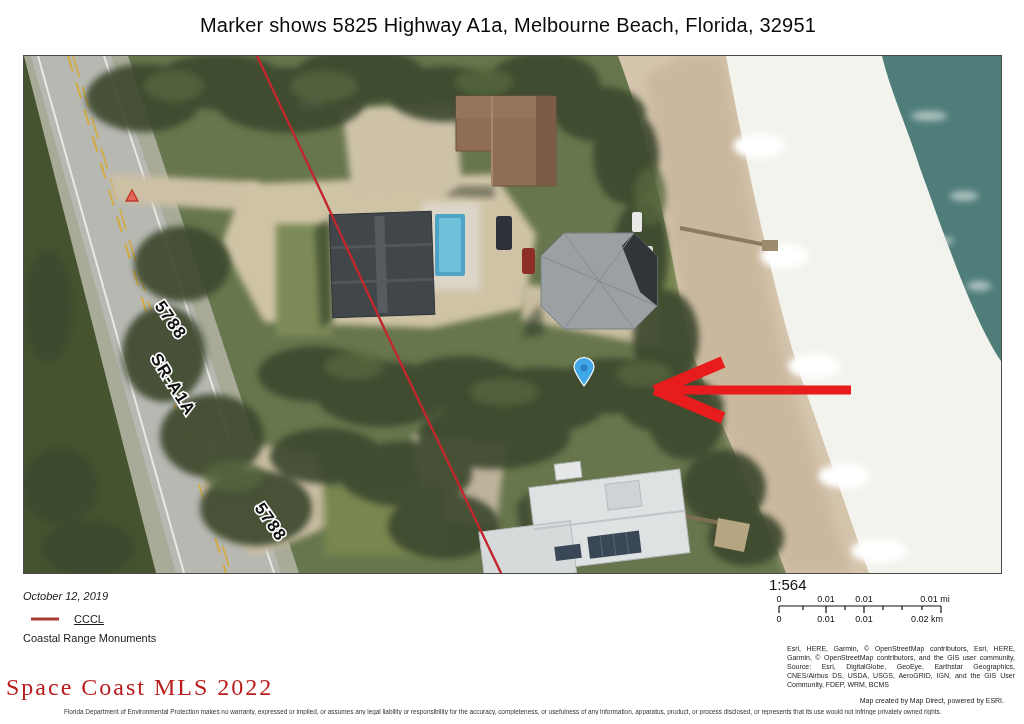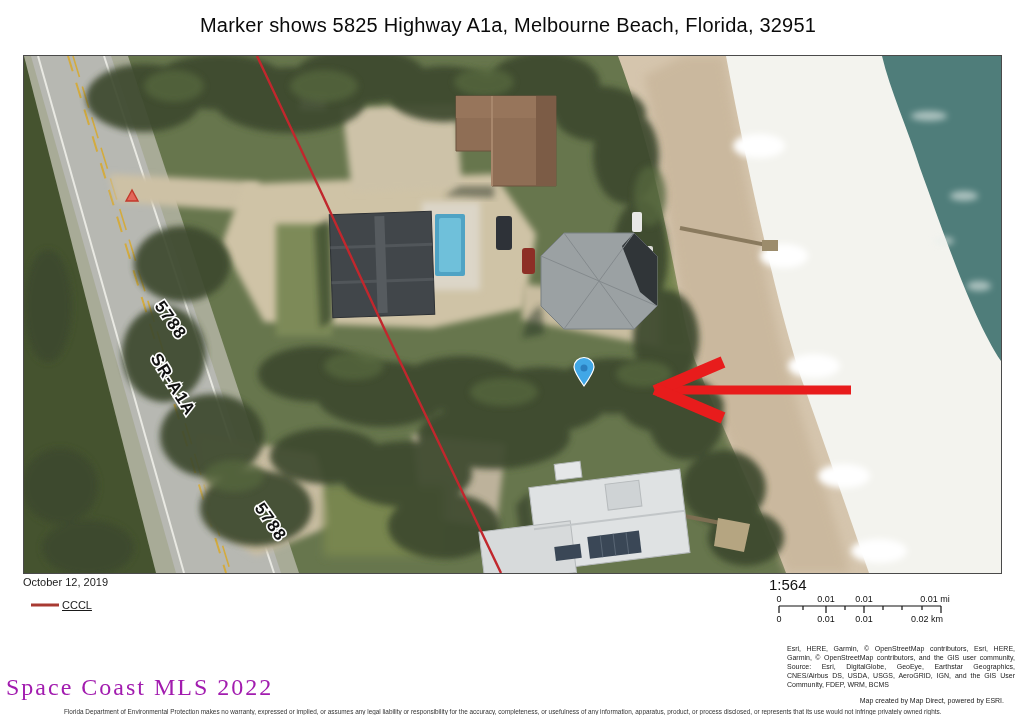--- a/index.html
+++ b/index.html
@@ -6,37 +6,37 @@
   .page{position:relative;width:1016px;height:724px;background:#ffffff;
         font-family:"Liberation Sans",sans-serif;overflow:hidden;}
   .title{position:absolute;top:14px;left:0;width:100%;text-align:center;
          font-size:20px;color:#0a0a0a;letter-spacing:.2px;}
   .map-frame{position:absolute;left:23px;top:55px;width:977px;height:517px;
              border:1px solid #4a4a4a;box-sizing:content-box;background:#69784e;}
   .map-frame svg{display:block;}
 
   
   .legend{position:absolute;left:23px;top:576px;width:300px;font-size:11px;color:#1a1a1a;}
-  .legend .date{margin:0 0 8px 0;}
+  .legend .date{margin:14px 0 8px 0;font-style:italic;}
   .legend-row{display:flex;align-items:center;height:18px;margin:2px 0;}
   .legend-row .swatch{width:34px;display:flex;justify-content:center;margin-left:5px;}
-  .legend-row .lab{margin-left:0;text-decoration:underline;}
+  .legend-row .lab{margin-left:12px;text-decoration:underline;}
   .legend .group-title{margin:4px 0 2px 0;}
 
   
   .scaleblock{position:absolute;left:765px;top:576px;width:255px;height:52px;font-size:9px;color:#111;}
   .scaleblock .ratio{position:absolute;top:0;left:4px;width:100%;text-align:left;font-size:15px;}
   .tick-label{position:absolute;transform:translateX(-50%);white-space:nowrap;}
   .mi-row .tick-label{top:18px;} .km-row .tick-label{top:38px;}
   .barsvg{position:absolute;left:0;top:29px;}
 
   .attribution{position:absolute;left:787px;top:644px;width:228px;
                font-size:7px;line-height:9px;color:#222;text-align:justify;}
   .watermark{position:absolute;left:6px;top:674px;font-family:"Liberation Serif",serif;
-             font-size:24px;color:#a21caf;letter-spacing:2px;text-align:center;}
+             font-size:24px;color:#b91c1c;letter-spacing:2px;text-align:center;}
   .map-credit{position:absolute;right:12px;top:697px;font-size:7px;color:#222;}
   .disclaimer{position:absolute;left:64px;top:708px;width:958px;font-size:6.4px;
               color:#333;white-space:nowrap;overflow:hidden;}
 </style>
 </head>
 <body>
 
 <div class="page">
 
   <div class="title">Marker shows 5825 Highway A1a, Melbourne Beach, Florida, 32951</div>
@@ -224,20 +224,21 @@
   <div class="legend">
     <div class="date">October 12, 2019</div>
     <div class="legend-row">
       <span class="swatch">
         <svg width="30" height="6">
             <line x1="1" y1="3" x2="29" y2="3" stroke-width="3" stroke="#a83a32"></line>
           </svg>
       </span>
       <span class="lab">CCCL</span>
     </div>
+    <div class="group-title">Coastal Range Monuments</div>
   </div>
 
   <div class="scaleblock">
     <div class="ratio">1:564</div>
     <div class="mi-row">
       <span class="tick-label" style="left:14px">0</span>
       <span class="tick-label" style="left:61px">0.01</span>
       <span class="tick-label" style="left:99px">0.01</span>
       <span class="tick-label" style="left:170px">0.01 mi</span>
     </div>

